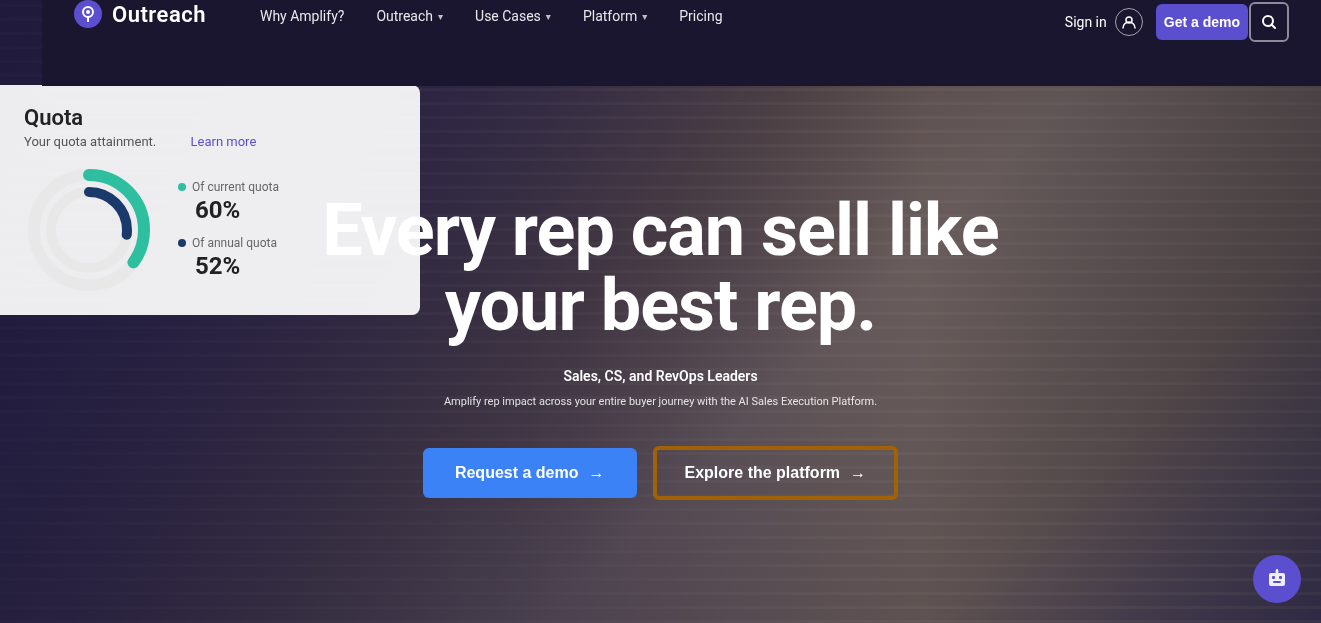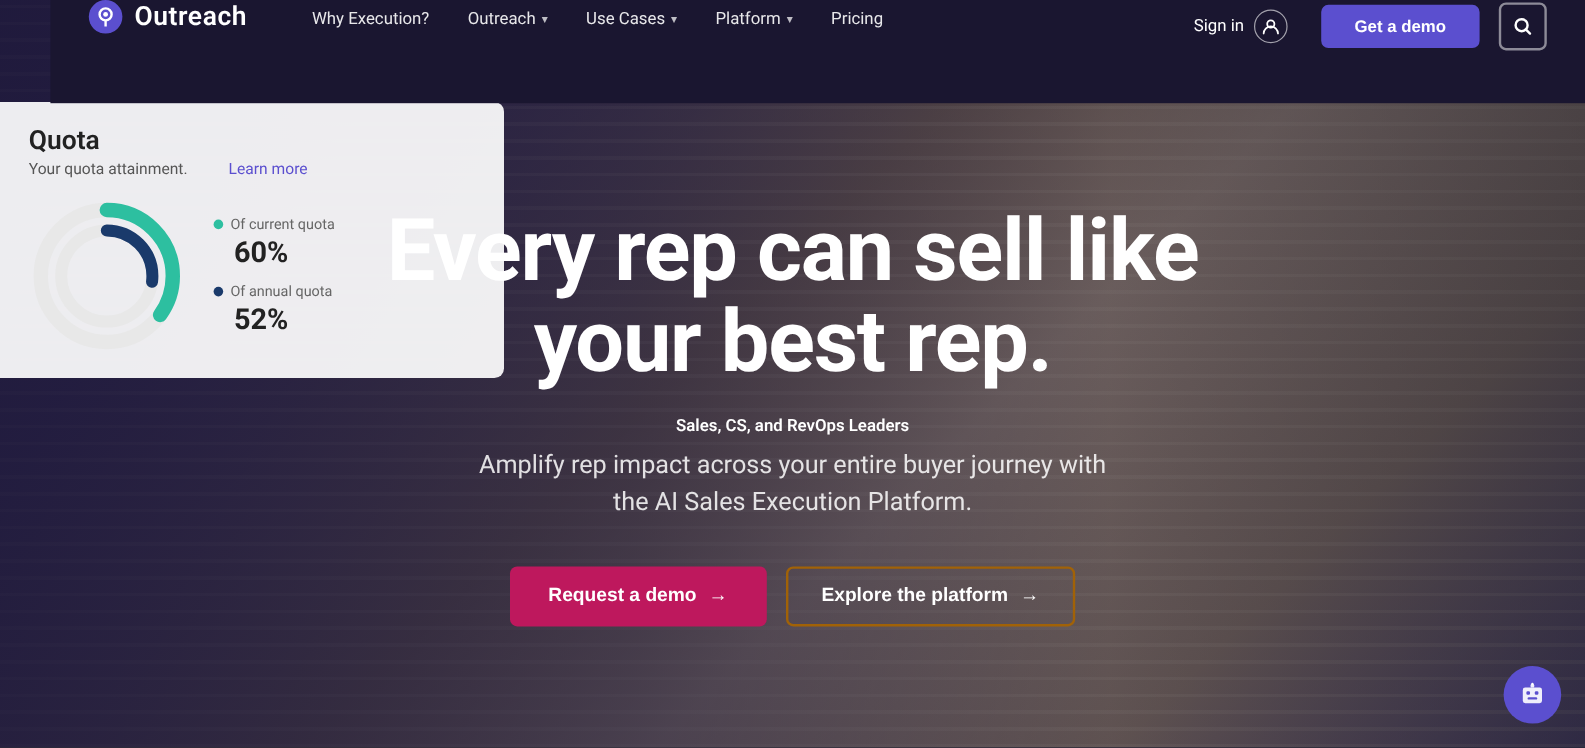--- a/index.html
+++ b/index.html
@@ -203,21 +203,21 @@
     }
 
     .nav-chevron {
       font-size: 10px;
       opacity: 0.8;
     }
 
     .nav-right {
       display: flex;
       align-items: center;
-      gap: 16px;
+      gap: 1px;
     }
 
     .sign-in-btn {
       display: flex;
       align-items: center;
       gap: 8px;
       color: white;
       font-size: 14px;
       cursor: pointer;
       padding: 8px 12px;
@@ -233,21 +233,21 @@
       align-items: center;
       justify-content: center;
       font-size: 13px;
     }
 
     .get-demo-btn {
       background: #5b4fcf;
       color: white;
       font-size: 14px;
       font-weight: 600;
-      padding: 10px 28px;
+      padding: 10px 8px;
       border-radius: 6px;
       cursor: pointer;
       border: none;
       white-space: nowrap;
     }
 
     .search-btn {
       width: 40px;
       height: 40px;
       border: 2px solid rgba(255,255,255,0.5);
@@ -287,35 +287,35 @@
     }
 
     .hero-subheadline {
       font-size: 14px;
       font-weight: 600;
       color: white;
       margin-bottom: 10px;
     }
 
     .hero-description {
-      font-size: 21px;
+      font-size: 11px;
       color: rgba(255,255,255,0.85);
       max-width: 540px;
       line-height: 1.5;
       margin-bottom: 36px;
     }
 
     .hero-ctas {
       display: flex;
       gap: 16px;
       align-items: center;
     }
 
     .cta-primary {
-      background: #be185d;
+      background: #3b82f6;
       color: white;
       font-size: 16px;
       font-weight: 600;
       padding: 16px 32px;
       border-radius: 6px;
       cursor: pointer;
       display: flex;
       align-items: center;
       gap: 10px;
       border: none;
@@ -326,21 +326,21 @@
       background: transparent;
       color: white;
       font-size: 16px;
       font-weight: 600;
       padding: 14px 28px;
       border-radius: 6px;
       cursor: pointer;
       display: flex;
       align-items: center;
       gap: 10px;
-      border: 2px solid #a16207;
+      border: 4px solid #a16207;
     }
 
     .arrow-icon {
       font-size: 16px;
     }
 
     
     .chat-widget {
       position: absolute;
       bottom: 20px;
@@ -373,21 +373,21 @@
         <circle cx="9" cy="7" r="5" stroke="white" stroke-width="2" fill="none"></circle>
         <circle cx="9" cy="7" r="2" fill="white"></circle>
         <line x1="9" y1="12" x2="9" y2="17" stroke="white" stroke-width="2"></line>
       </svg>
     </div>
     <span class="logo-text">Outreach</span>
   </div>
 
   <div class="nav-links">
     <div class="nav-item">
-      <span>Why Execution?</span>
+      <span>Why Amplify?</span>
     </div>
     <div class="nav-item">
       <span>Outreach</span>
       <span class="nav-chevron">▾</span>
     </div>
     <div class="nav-item">
       <span>Use Cases</span>
       <span class="nav-chevron">▾</span>
     </div>
     <div class="nav-item">

